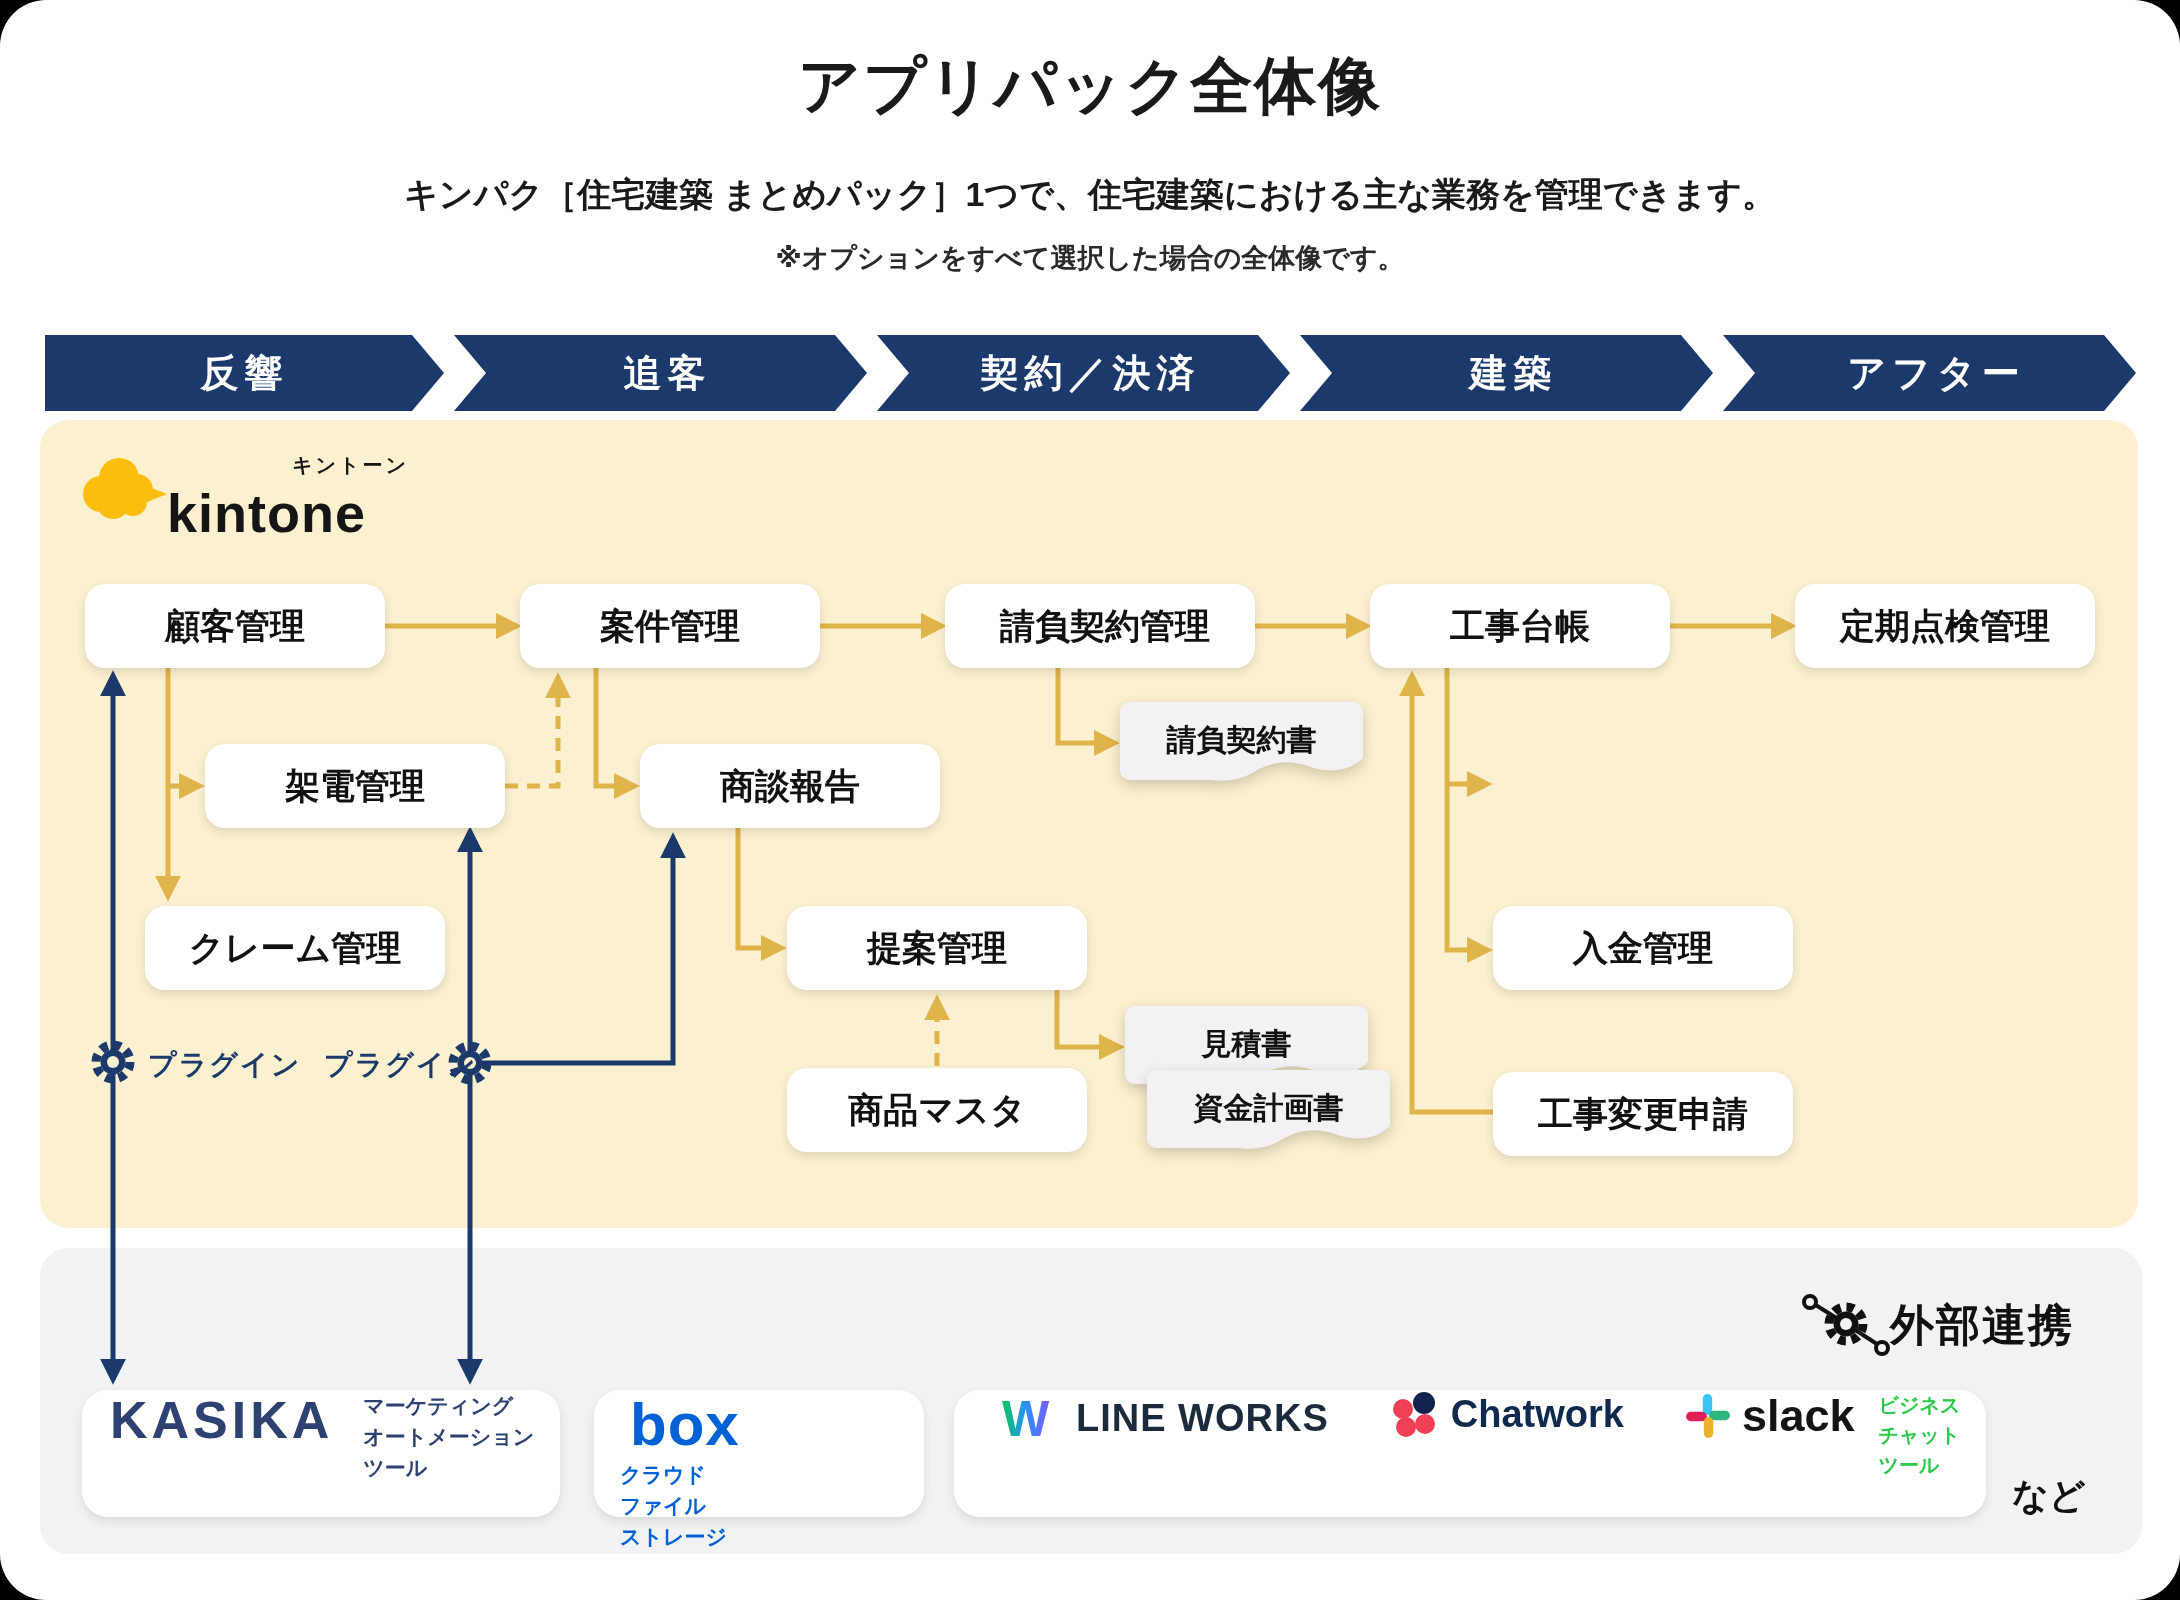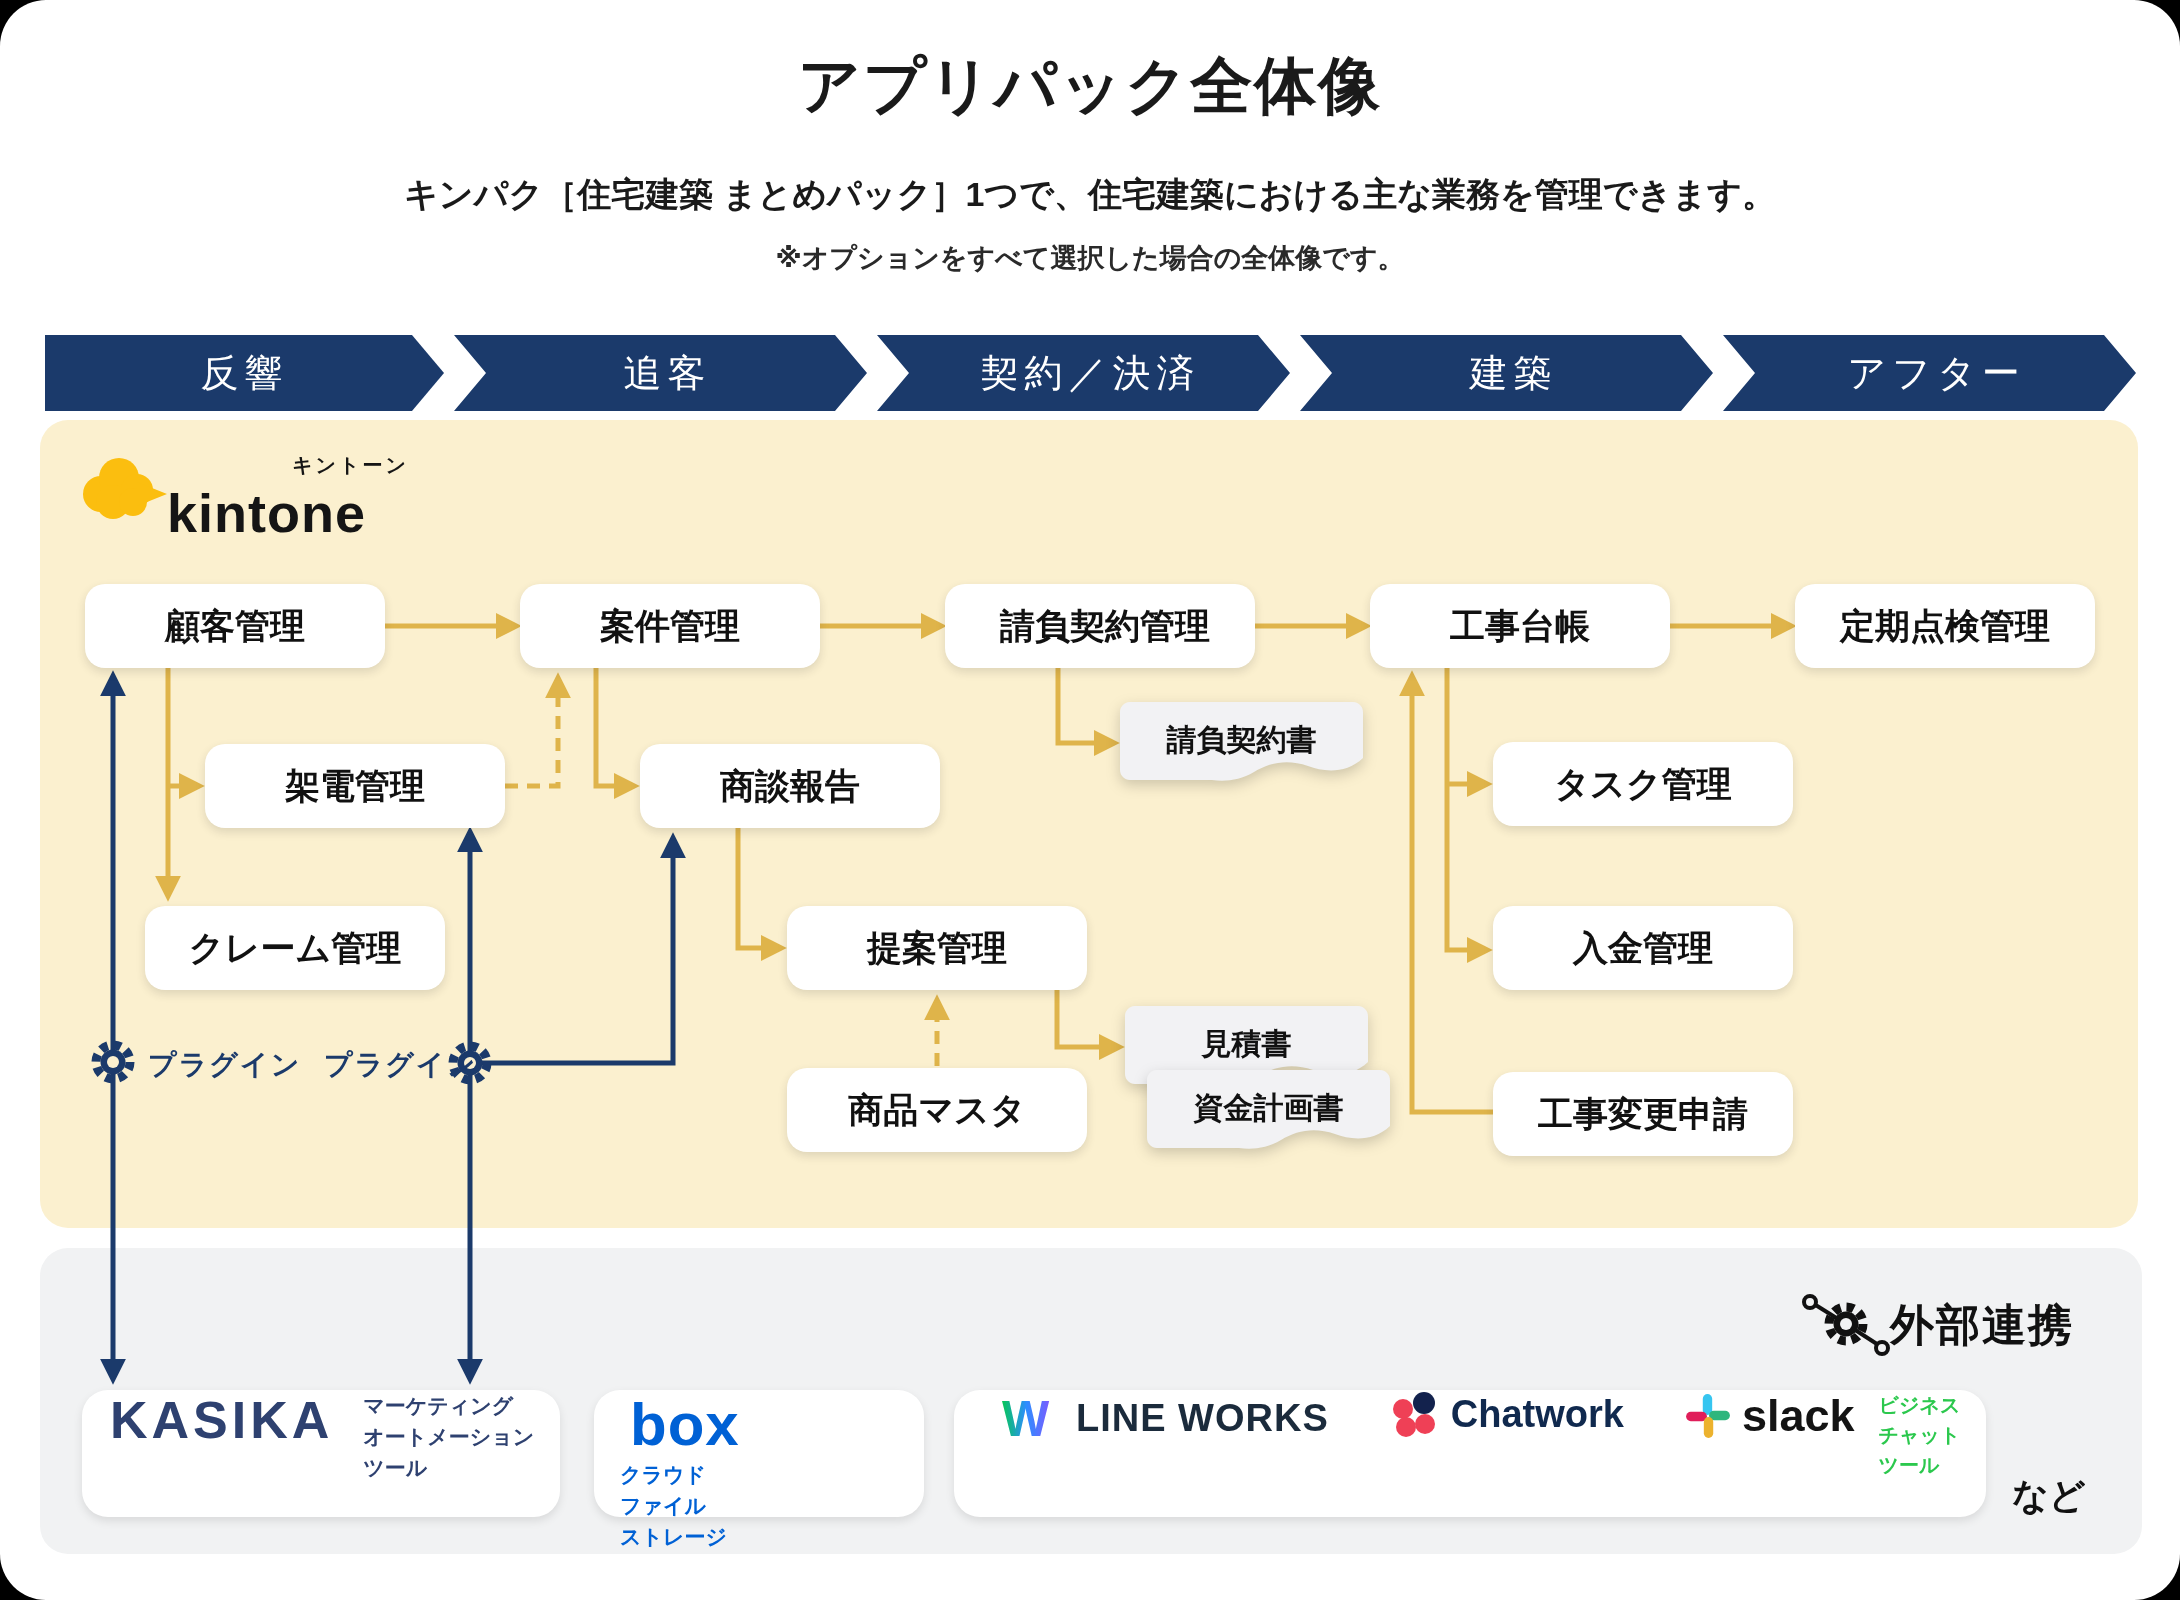--- a/index.html
+++ b/index.html
@@ -7,21 +7,21 @@
   .canvas{position:relative;width:2180px;height:1600px;background:#ffffff;border-radius:46px;overflow:hidden;}
 
   
   .title{position:absolute;left:0;top:44px;width:100%;text-align:center;font-size:62px;font-weight:800;color:#1a1a1a;letter-spacing:2px;}
   .subtitle{position:absolute;left:0;top:172px;width:100%;text-align:center;font-size:34px;font-weight:700;color:#1a1a1a;}
   .note{position:absolute;left:0;top:240px;width:100%;text-align:center;font-size:27px;font-weight:700;color:#2a2a2a;}
 
   
   .phase-band{position:absolute;left:45px;top:335px;width:2091px;height:76px;display:flex;gap:10px;}
   .phase{flex:1;height:76px;background:#1B3A6B;color:#fff;display:flex;align-items:center;justify-content:center;
-         font-size:38px;font-weight:400;letter-spacing:6px;
+         font-size:38px;font-weight:700;letter-spacing:6px;
          clip-path:polygon(0 0,calc(100% - 32px) 0,100% 50%,calc(100% - 32px) 100%,0 100%,32px 50%);padding-left:14px;text-align:right;}
   .phase.first{clip-path:polygon(0 0,calc(100% - 32px) 0,100% 50%,calc(100% - 32px) 100%,0 100%);padding-left:0;}
 
   
   .panel-kintone{position:absolute;left:40px;top:420px;width:2098px;height:808px;background:#FBF0CF;border-radius:28px;}
   .panel-ext{position:absolute;left:40px;top:1248px;width:2102px;height:306px;background:#F1F2F3;border-radius:28px;}
 
   
   .kintone-logo{position:absolute;left:75px;top:452px;width:340px;height:96px;}
   .kintone-word{position:absolute;left:92px;top:30px;font-size:54px;font-weight:700;color:#151515;letter-spacing:1px;}
@@ -148,21 +148,20 @@
   <div class="plugin-label" style="left:148px;top:1046px;">プラグイン</div>
   <div class="plugin-label" style="left:324px;top:1046px;">プラグイン</div>
 
   <div class="app-box" style="left:85px;top:584px;">顧客管理</div>
   <div class="app-box" style="left:520px;top:584px;">案件管理</div>
   <div class="app-box" style="left:945px;top:584px;padding-left:10px;">請負契約管理</div>
   <div class="app-box" style="left:1370px;top:584px;">工事台帳</div>
   <div class="app-box" style="left:1795px;top:584px;">定期点検管理</div>
   <div class="app-box" style="left:205px;top:744px;">架電管理</div>
   <div class="app-box" style="left:640px;top:744px;">商談報告</div>
-  <div class="app-box" style="left:1493px;top:742px;">タスク管理</div>
   <div class="app-box" style="left:145px;top:906px;">クレーム管理</div>
   <div class="app-box" style="left:787px;top:906px;">提案管理</div>
   <div class="app-box" style="left:1493px;top:906px;">入金管理</div>
   <div class="app-box" style="left:787px;top:1068px;">商品マスタ</div>
   <div class="app-box" style="left:1493px;top:1072px;">工事変更申請</div>
 
   <div class="doc-wrap" style="left:1120px;top:702px;">
     <div class="doc">請負契約書</div>
   </div>
   <div class="doc-wrap" style="left:1125px;top:1006px;">

